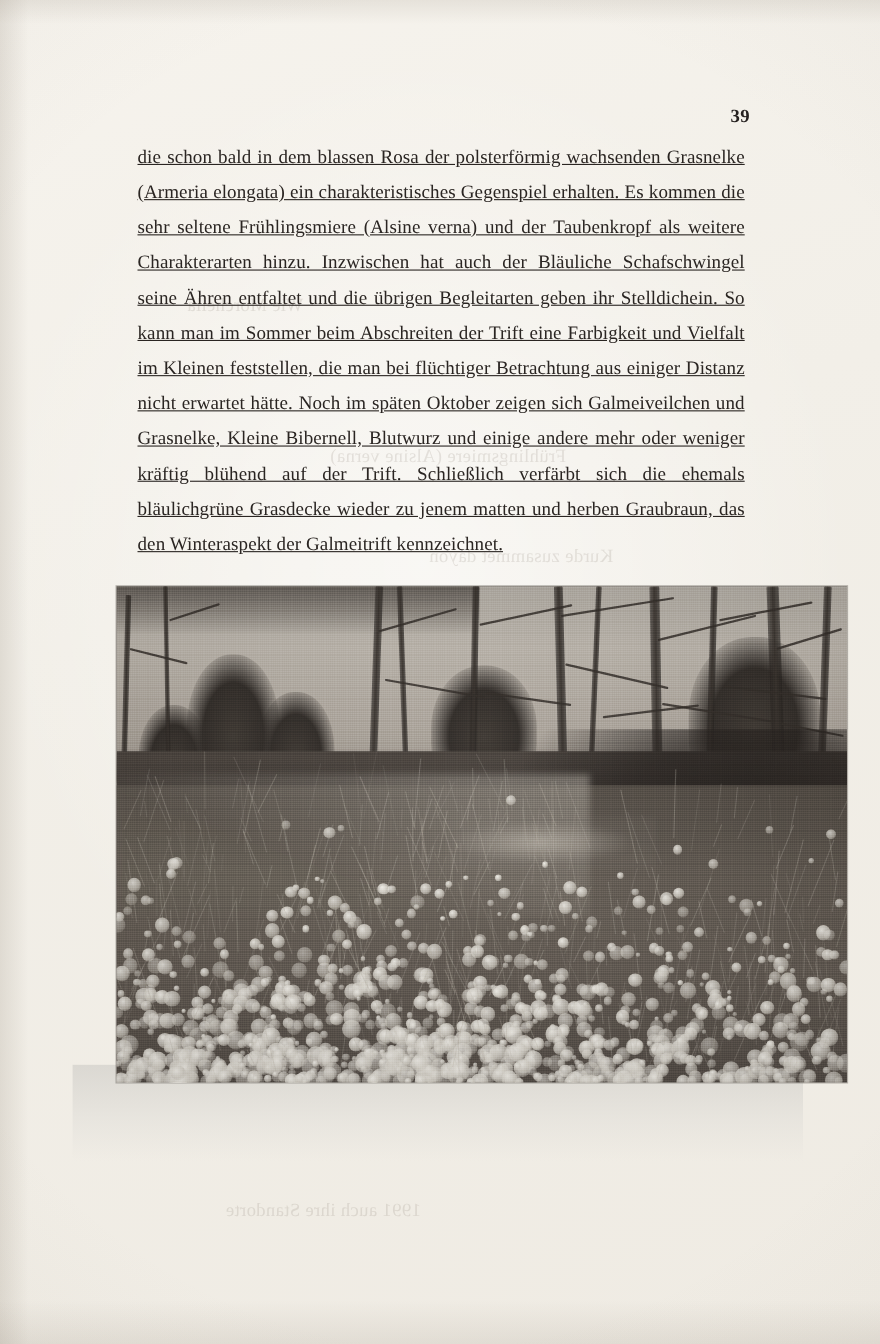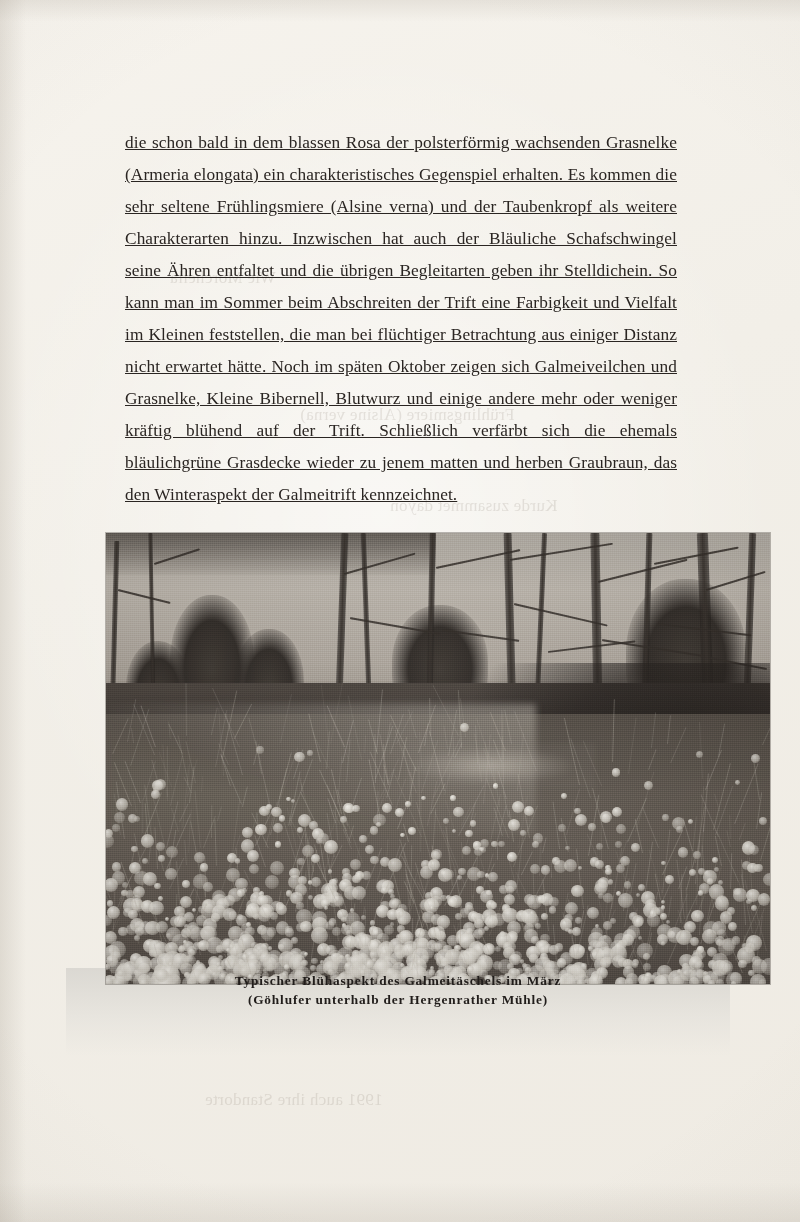--- a/index.html
+++ b/index.html
@@ -263,20 +263,21 @@
   <div id="paper-grain"></div>
   <div id="scan-edge-left"></div>
   <div id="scan-edge-top"></div>
   <div id="scan-edge-bottom"></div>
 
   <div class="bleed" style="left:170px; top:268px;">Wie Morchella</div>
   <div class="bleed" style="left:300px; top:405px;">Frühlingsmiere (Alsine verna)</div>
   <div class="bleed" style="left:390px; top:496px;">Kurde zusammet dayon</div>
   <div class="bleed" style="left:205px; top:1090px;">1991 auch ihre Standorte</div>
 
+  <div id="page-number">39</div>
 
   <div class="textblock" id="body-top">
     <p>die schon bald in dem blassen Rosa der polsterförmig wachsenden Grasnelke (Armeria elongata) ein charakteristisches Gegenspiel erhalten. Es kommen die sehr seltene Frühlingsmiere (Alsine verna) und der Taubenkropf als weitere Charakterarten hinzu. Inzwischen hat auch der Bläuliche Schafschwingel seine Ähren entfaltet und die übrigen Begleitarten geben ihr Stelldichein. So kann man im Sommer beim Abschreiten der Trift eine Farbigkeit und Vielfalt im Kleinen feststellen, die man bei flüchtiger Betrachtung aus einiger Distanz nicht erwartet hätte. Noch im späten Oktober zeigen sich Galmeiveilchen und Grasnelke, Kleine Bibernell, Blutwurz und einige andere mehr oder weniger kräftig blühend auf der Trift. Schließlich verfärbt sich die ehemals bläulichgrüne Grasdecke wieder zu jenem matten und herben Graubraun, das den Winteraspekt der Galmeitrift kennzeichnet.</p>
   </div>
 
   <figure id="figure">
     <div id="photo-canvas">
 
       <div class="sky"></div>
       <div class="sky-haze"></div>
@@ -1852,19 +1853,15 @@
           <div class="blade" style="left:220.0px; top:287.7px; height:30.8px; transform:rotate(-19.1deg); opacity:0.53;"></div>
           <div class="blade" style="left:406.6px; top:268.4px; height:65.7px; transform:rotate(21.5deg); opacity:0.39;"></div>
         </div>
 
       <div id="halftone"></div>
       <div id="photo-fade"></div>
     </div>
   </figure>
 
   <div id="caption-band"></div>
-  <figcaption id="caption">
-    <span class="cap-line">Typischer Blühaspekt des Galmeitäschels im März</span>
-    <span class="cap-line">(Göhlufer unterhalb der Hergenrather Mühle)</span>
-  </figcaption>
 
 
 </div>
 
 </body></html>

